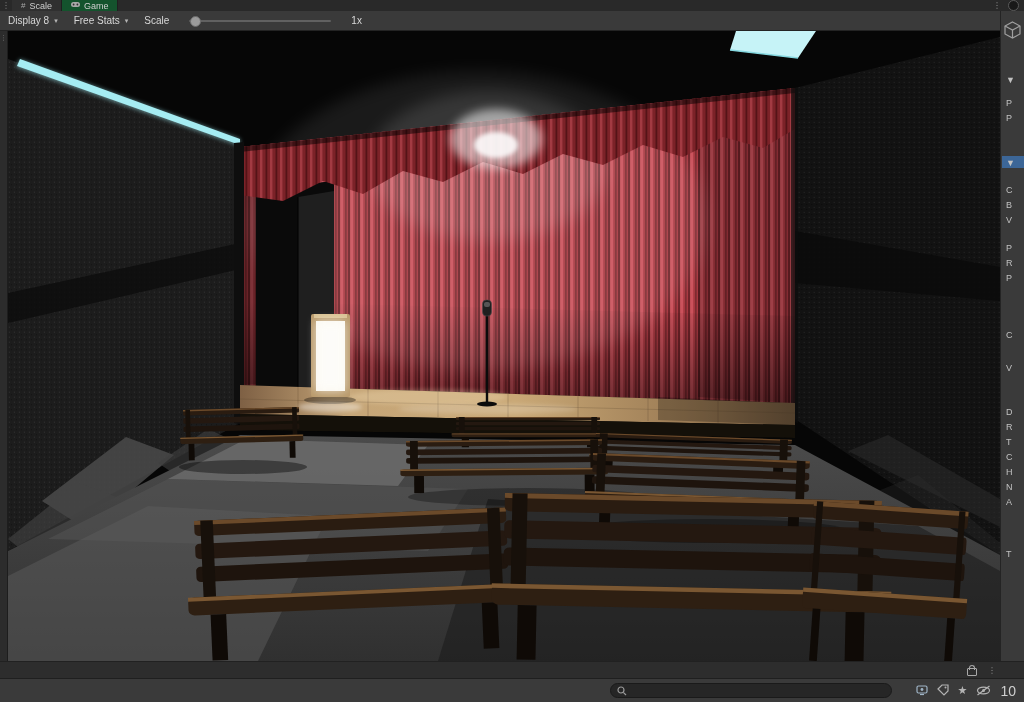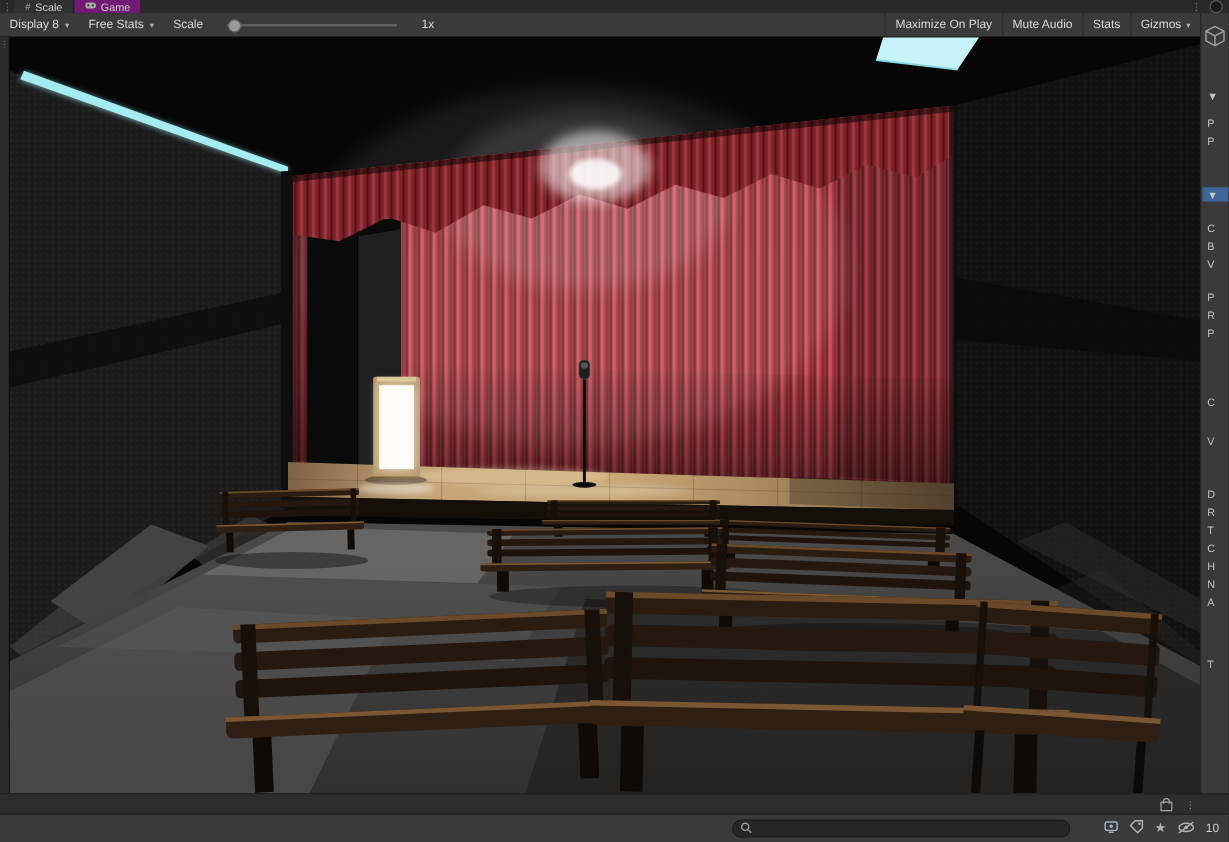--- a/index.html
+++ b/index.html
@@ -2,21 +2,21 @@
 <html><head>
 <meta charset="utf-8">
 <style>
   html,body{margin:0;padding:0;background:#1e1e1e;}
   #root{position:relative;width:1024px;height:702px;overflow:hidden;background:#282828;
         font-family:"Liberation Sans",sans-serif;color:#d2d2d2;-webkit-user-select:none;user-select:none;}
   
   .tabbar{position:absolute;left:0;top:0;width:1024px;height:11px;background:#292929;display:flex;align-items:stretch;}
   .tabbar-kebab{width:12px;font-size:8px;color:#8d8d8d;text-align:center;line-height:11px;}
   .tab{display:flex;align-items:center;gap:4px;padding:0 9px;font-size:9px;color:#cfcfcf;background:#303030;border-right:1px solid #1f1f1f;}
-  .tab.active{background:#701a75;}
+  .tab.active{background:#14532d;}
   .tab-glyph{font-size:8px;color:#a8a8a8;}
   .tabbar-right{margin-left:auto;display:flex;align-items:center;gap:7px;padding-right:5px;}
   .circ{width:9px;height:9px;border-radius:50%;background:#191919;border:1px solid #5a5a5a;}
   .kebab{font-size:8px;color:#9a9a9a;line-height:9px;}
   
   .toolbar{position:absolute;left:0;top:11px;width:1000px;height:20px;background:#3a3a3a;border-bottom:1px solid #232323;
            display:flex;align-items:center;font-size:10px;color:#d8d8d8;box-sizing:border-box;}
   .tb-item{display:flex;align-items:center;gap:4px;padding:0 8px;height:100%;cursor:default;}
   .tb-chevron{font-size:7px;color:#b5b5b5;margin-left:1px;}
   .tb-scale{display:flex;align-items:center;gap:20px;padding:0 8px;height:100%;}
@@ -39,21 +39,21 @@
   .subbar-right{position:absolute;right:28px;top:2px;display:flex;align-items:center;gap:11px;height:13px;}
   .lock{width:8px;height:6px;border:1px solid #a8a8a8;border-radius:1px;position:relative;margin-top:3px;}
   .lock:before{content:"";position:absolute;top:-4px;left:1px;width:4px;height:4px;border:1px solid #a8a8a8;border-bottom:none;border-radius:3px 3px 0 0;}
   
   .statusbar{position:absolute;left:0;top:678px;width:1024px;height:24px;background:#3a3a3a;border-top:1px solid #1f1f1f;box-sizing:border-box;}
   .search{position:absolute;left:610px;top:4px;width:282px;height:15px;background:#262626;border:1px solid #1a1a1a;border-radius:8px;
           display:flex;align-items:center;gap:4px;padding:0 6px;box-sizing:border-box;}
   .search input{flex:1;background:transparent;border:none;outline:none;color:#ddd;font-size:10px;height:12px;padding:0;font-family:"Liberation Sans",sans-serif;}
   .sb-icons{position:absolute;right:8px;top:3px;display:flex;align-items:center;gap:9px;height:17px;}
   .star{font-size:11px;color:#b3b3b3;line-height:11px;}
-  .count{font-size:10px;color:#cfcfcf;}
+  .count{font-size:14px;color:#cfcfcf;}
 </style>
 </head>
 <body>
 
 <div id="root">
 
   <div class="tabbar">
     <div class="tabbar-kebab">⋮</div>
     <div class="tab">
       <span class="tab-glyph">#</span>
@@ -83,35 +83,20 @@
     <div class="tb-item">
       <span>Free Stats</span>
       <span class="tb-chevron">▾</span>
     </div>
     <div class="tb-scale">
       <span>Scale</span>
       <span class="track">
         <span class="thumb"></span>
       </span>
       <span>1x</span>
-    </div>
-    <div class="tb-right">
-      <div class="tb-btn">
-        <span>Maximize On Play</span>
-      </div>
-      <div class="tb-btn">
-        <span>Mute Audio</span>
-      </div>
-      <div class="tb-btn">
-        <span>Stats</span>
-      </div>
-      <div class="tb-btn">
-        <span>Gizmos</span>
-        <span class="tb-chevron">▾</span>
-      </div>
     </div>
   </div>
 
   <div class="leftstrip">⋮</div>
 
   <div class="viewport">
     <svg width="992" height="630" viewBox="0 0 992 630">
       <defs>
         <pattern id="speckR" width="5" height="5" patternUnits="userSpaceOnUse">
           <rect width="5" height="5" fill="#121212"></rect>

